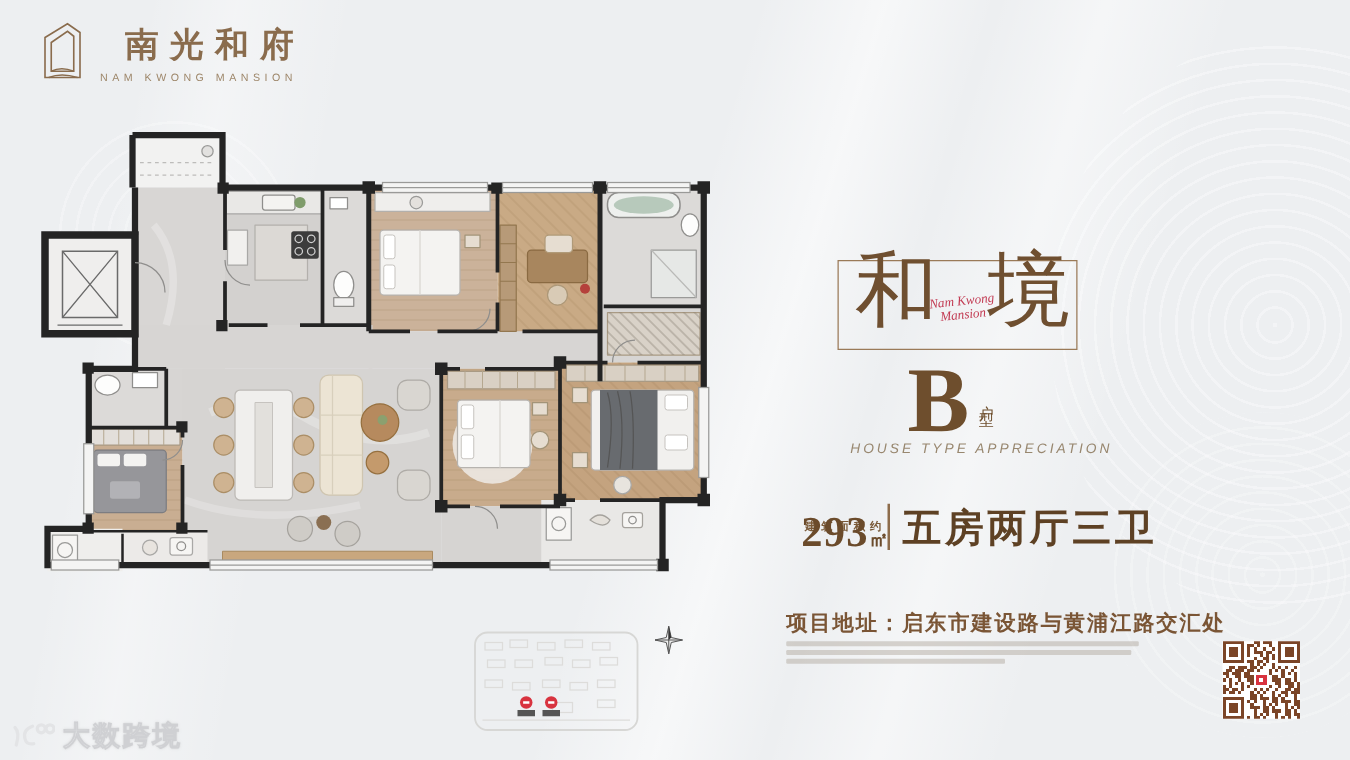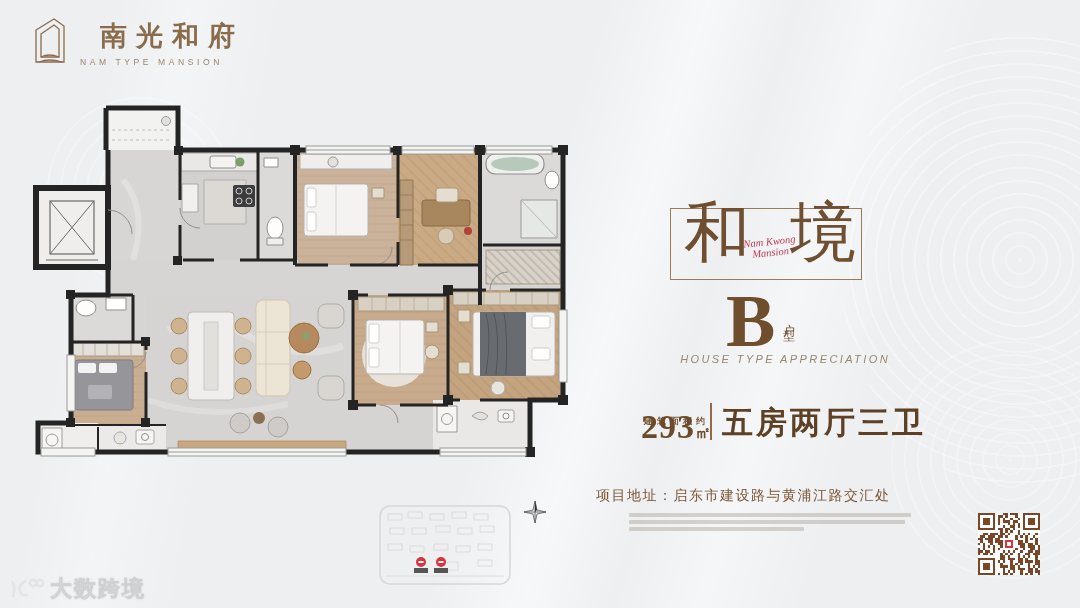--- a/index.html
+++ b/index.html
@@ -82,22 +82,22 @@
   .area-unit{font-size:16px;font-weight:bold;}
   .area-divider{
     position:absolute;left:710px;top:403px;width:2px;height:37px;background:#8d6c4b;
   }
   .layout-text{
     position:absolute;left:722px;top:402px;
     font-family:Liberation Sans, sans-serif;
     font-size:31px;font-weight:bold;color:#5e4124;letter-spacing:3px;white-space:nowrap;
   }
   .address{
-    position:absolute;left:596px;top:487px;
-    font-size:14px;font-weight:normal;color:#7a5535;letter-spacing:1.5px;white-space:nowrap;
+    position:absolute;left:629px;top:487px;
+    font-size:17px;font-weight:bold;color:#7a5535;letter-spacing:1.5px;white-space:nowrap;
   }
   .disclaimer{position:absolute;left:629px;top:513px;width:282px;}
   .disclaimer .line{height:3.5px;background:#b4aca2;opacity:.5;margin-bottom:3.5px;border-radius:1px;}
   .disclaimer .line:nth-child(2){width:98%;}
   .disclaimer .line:nth-child(3){width:62%;}
 
   
   .sitemap{position:absolute;left:378px;top:504px;width:148px;height:98px;}
   .compass{position:absolute;left:523px;top:500px;width:24px;height:24px;}
   .qr{position:absolute;left:978px;top:513px;width:62px;height:62px;background:#fff;padding:0;}
@@ -120,21 +120,21 @@
   <svg class="brand-icon" viewBox="0 0 42 52">
     <g fill="none" stroke="#8a6c4d" stroke-width="1.3">
       <path d="M8 14 L26 3 L36 10 L36 46 L8 46 Z"></path>
       <path d="M13 18 L26 9 L31 13 L31 41 L13 41 Z"></path>
       <path d="M13 41 Q21 37 31 41"></path>
       <path d="M11 46 Q21 42 34 46"></path>
     </g>
   </svg>
   <div class="brand-text">
     <div class="cn">南光和府</div>
-    <div class="en">NAM TYPE MANSION</div>
+    <div class="en">NAM KWONG MANSION</div>
   </div>
 </div>
 
 <svg class="plan" viewBox="0 0 570 408">
   <defs>
     <pattern id="wood" width="8" height="8" patternUnits="userSpaceOnUse">
       <rect width="8" height="8" fill="none"></rect>
       <path d="M0 4 H8" stroke="rgba(120,90,60,.14)" stroke-width="1"></path>
     </pattern>
     <pattern id="herring" width="8" height="8" patternUnits="userSpaceOnUse" patternTransform="rotate(45)">

